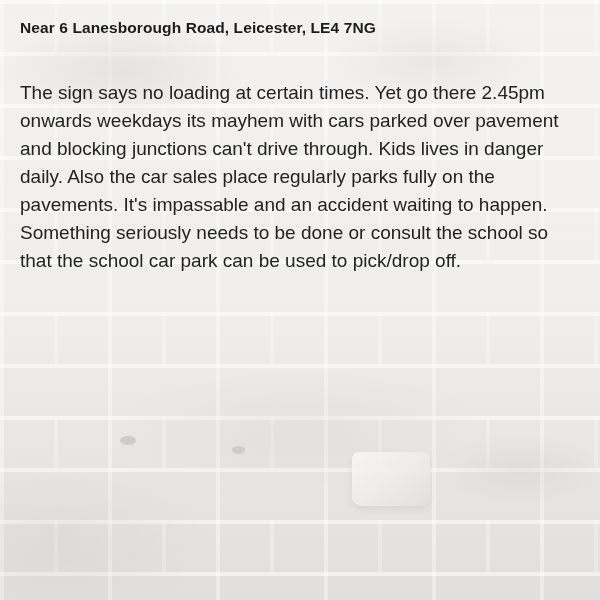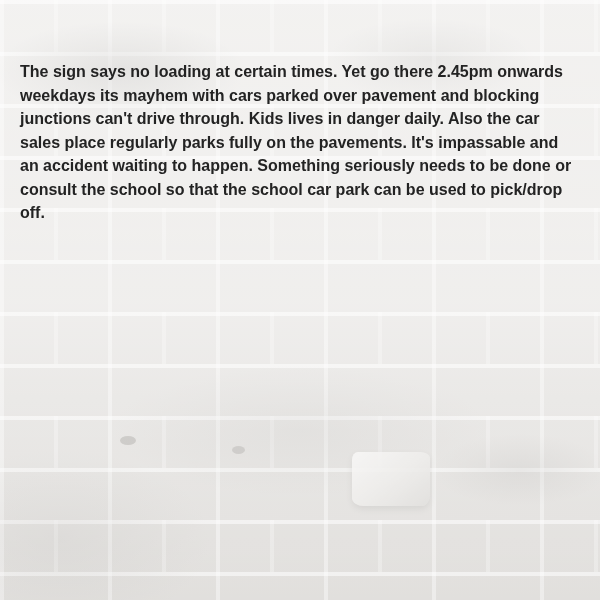--- a/index.html
+++ b/index.html
@@ -133,38 +133,38 @@
   .location-heading {
     font-size: 15.5px;
     font-weight: bold;
     color: #1c1c1c;
     line-height: 1.25;
     margin: 0 0 0 0;
     letter-spacing: 0.1px;
   }
   .report-body {
     margin-top: 42px;
-    font-size: 16px;
+    font-size: 19px;
     line-height: 1.47;
     color: #232323;
     max-width: 558px;
     white-space: pre-wrap;
-    font-weight: bold;
   }
 </style>
 </head>
 <body>
 
 <div id="report-card">
 
   <div class="photo-bg"></div>
   <div class="photo-grime"></div>
   <div class="photo-object"></div>
   <div class="photo-object2"></div>
   <div class="photo-object3"></div>
   <div class="photo-wash"></div>
 
   <div class="card-content">
+    <h1 class="location-heading">Near 6 Lanesborough Road, Leicester, LE4 7NG</h1>
 
     <p class="report-body">The sign says no loading at certain times. Yet go there 2.45pm onwards weekdays its mayhem with cars parked over pavement and blocking junctions can't drive through. Kids lives in danger daily. Also the car sales place regularly parks fully on the pavements. It's impassable and an accident waiting to happen. Something seriously needs to be done or consult the school so that the school car park can be used to pick/drop off.</p>
   </div>
 
 </div>
 
 </body></html>

